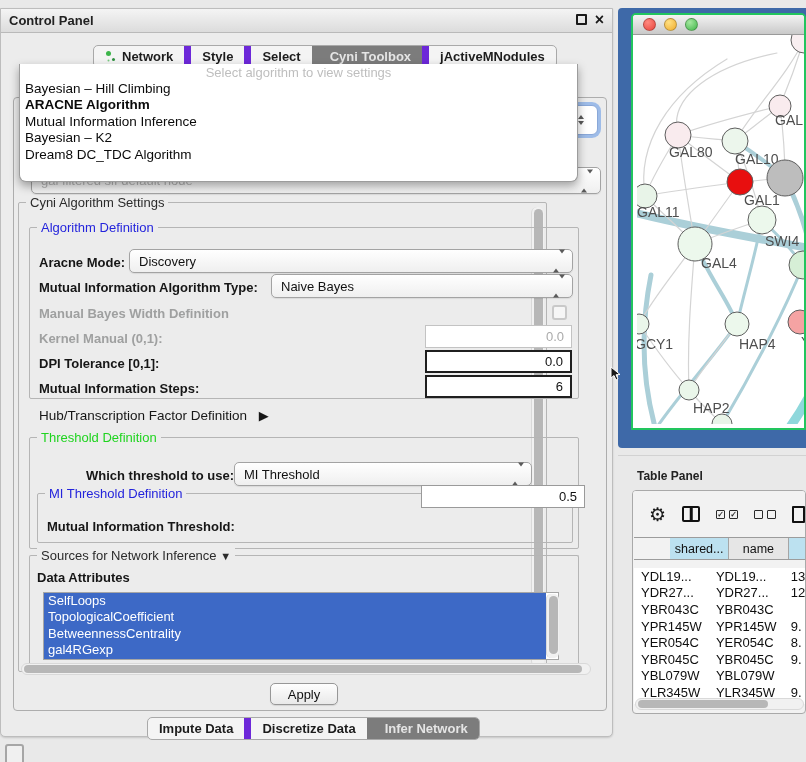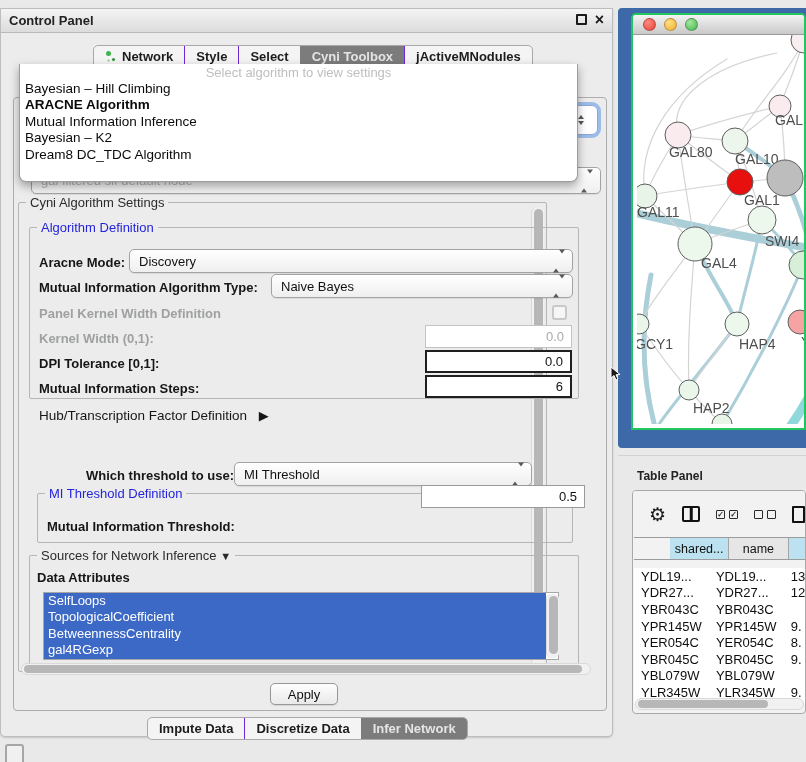--- a/index.html
+++ b/index.html
@@ -14,21 +14,21 @@
     display:flex;align-items:center;padding:0 8px;}
   .cp-title{font-size:13px;font-weight:bold;color:#222;}
   .tb-icons{position:absolute;right:8px;top:5px;display:flex;gap:8px;align-items:center;}
   .float-ic{width:11px;height:11px;border:2px solid #1A1A1A;border-radius:1px;}
   .close-ic{font-size:16px;font-weight:bold;color:#1A1A1A;line-height:11px;}
 
   
   .tabstrip{position:absolute;display:flex;border:1px solid #A9A9A9;border-radius:5px;
     background:#F4F4F4;overflow:hidden;height:23px;}
   .tab{display:flex;align-items:center;padding:0 11px;font-size:13px;font-weight:bold;color:#1C1C1C;
-    border-left:1px solid #6d28d9;cursor:default;white-space:nowrap;}
+    border-left:7px solid #6d28d9;cursor:default;white-space:nowrap;}
   .tab:first-child{border-left:none;}
   .tab.sel{background:#7C7C7C;color:#E5E5E5;border-left-color:#7C7C7C;}
   .nticon{width:12px;height:12px;position:relative;display:inline-block;margin-right:5px;}
   .nticon::before{content:'';position:absolute;left:1px;top:0;width:5px;height:5px;border-radius:50%;
     background:#3DB54A;box-shadow:5px 6px 0 -1px #2E9140,0px 7px 0 -1.5px #77C97F;}
 
   
   .outerbox{position:absolute;left:12px;top:88px;width:594px;height:614px;background:#ECECEC;
     border:1px solid #ADADAD;border-radius:4px;}
 
@@ -198,34 +198,37 @@
     <span class="lbl" style="left:38px;top:246px;">Aracne Mode:</span>
     <div class="combo" style="left:128px;top:240px;width:444px;">
       <span>Discovery</span>
       <span class="arr"><span class="tri-u"></span><span class="tri-d"></span></span>
     </div>
     <span class="lbl" style="left:38px;top:271px;">Mutual Information Algorithm Type:</span>
     <div class="combo" style="left:270px;top:265px;width:302px;">
       <span>Naive Bayes</span>
       <span class="arr"><span class="tri-u"></span><span class="tri-d"></span></span>
     </div>
-    <span class="lbl dis" style="left:38px;top:297px;">Panel Kernel Width Definition</span>
+    <span class="lbl dis" style="left:38px;top:297px;">Manual Bayes Width Definition</span>
     <span class="cb" style="left:551px;top:296px;"></span>
-    <span class="lbl dis" style="left:38px;top:322px;">Kernel Width (0,1):</span>
+    <span class="lbl dis" style="left:38px;top:322px;">Kernel Manual (0,1):</span>
     <div class="tfield dis" style="left:424px;top:316px;width:147px;">0.0</div>
     <span class="lbl" style="left:38px;top:347px;">DPI Tolerance [0,1]:</span>
     <div class="tfield strong" style="left:424px;top:341px;width:147px;">0.0</div>
     <span class="lbl" style="left:38px;top:372px;">Mutual Information Steps:</span>
     <div class="tfield strong" style="left:424px;top:366px;width:147px;">6</div>
 
     <span class="lbl" style="left:38px;top:399px;font-weight:normal;font-size:13.5px;">
       <span>Hub/Transcription Factor Definition</span>
       <span style="margin-left:8px;font-size:13px;">▶</span>
     </span>
 
+    <div class="group" style="left:28px;top:428px;width:550px;height:112px;">
+      <span class="legend green">Threshold Definition</span>
+    </div>
     <span class="lbl" style="left:85px;top:459px;">Which threshold to use:</span>
     <div class="combo" style="left:233px;top:453px;width:298px;">
       <span>MI Threshold</span>
       <span class="arr"><span class="tri-u"></span><span class="tri-d"></span></span>
     </div>
     <div class="group" style="left:36px;top:484px;width:536px;height:50px;">
       <span class="legend blue">MI Threshold Definition</span>
     </div>
     <span class="lbl" style="left:46px;top:510px;">Mutual Information Threshold:</span>
     <div class="tfield normal" style="left:420px;top:476px;width:164px;padding-left:20px;">0.5</div>

